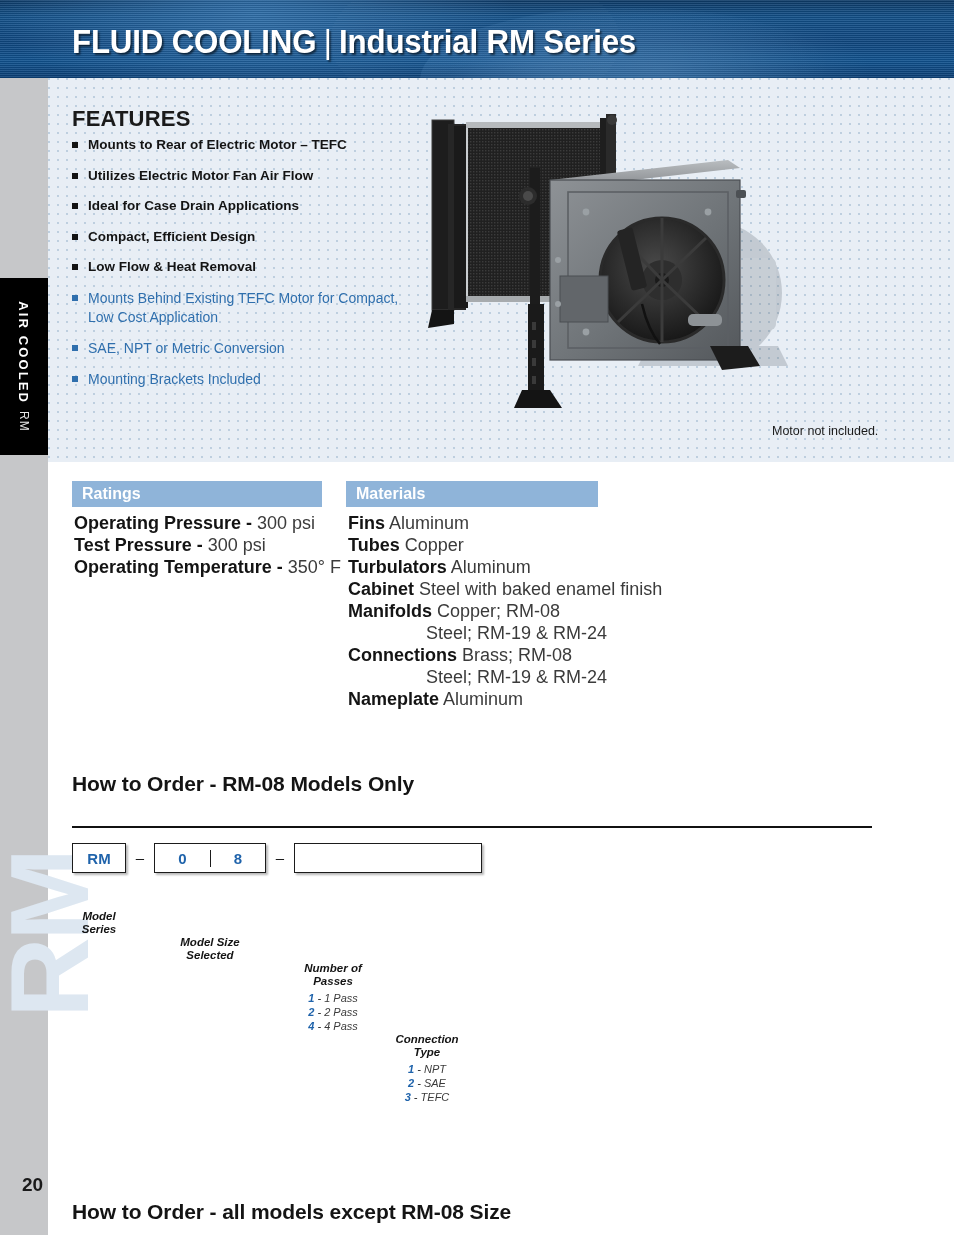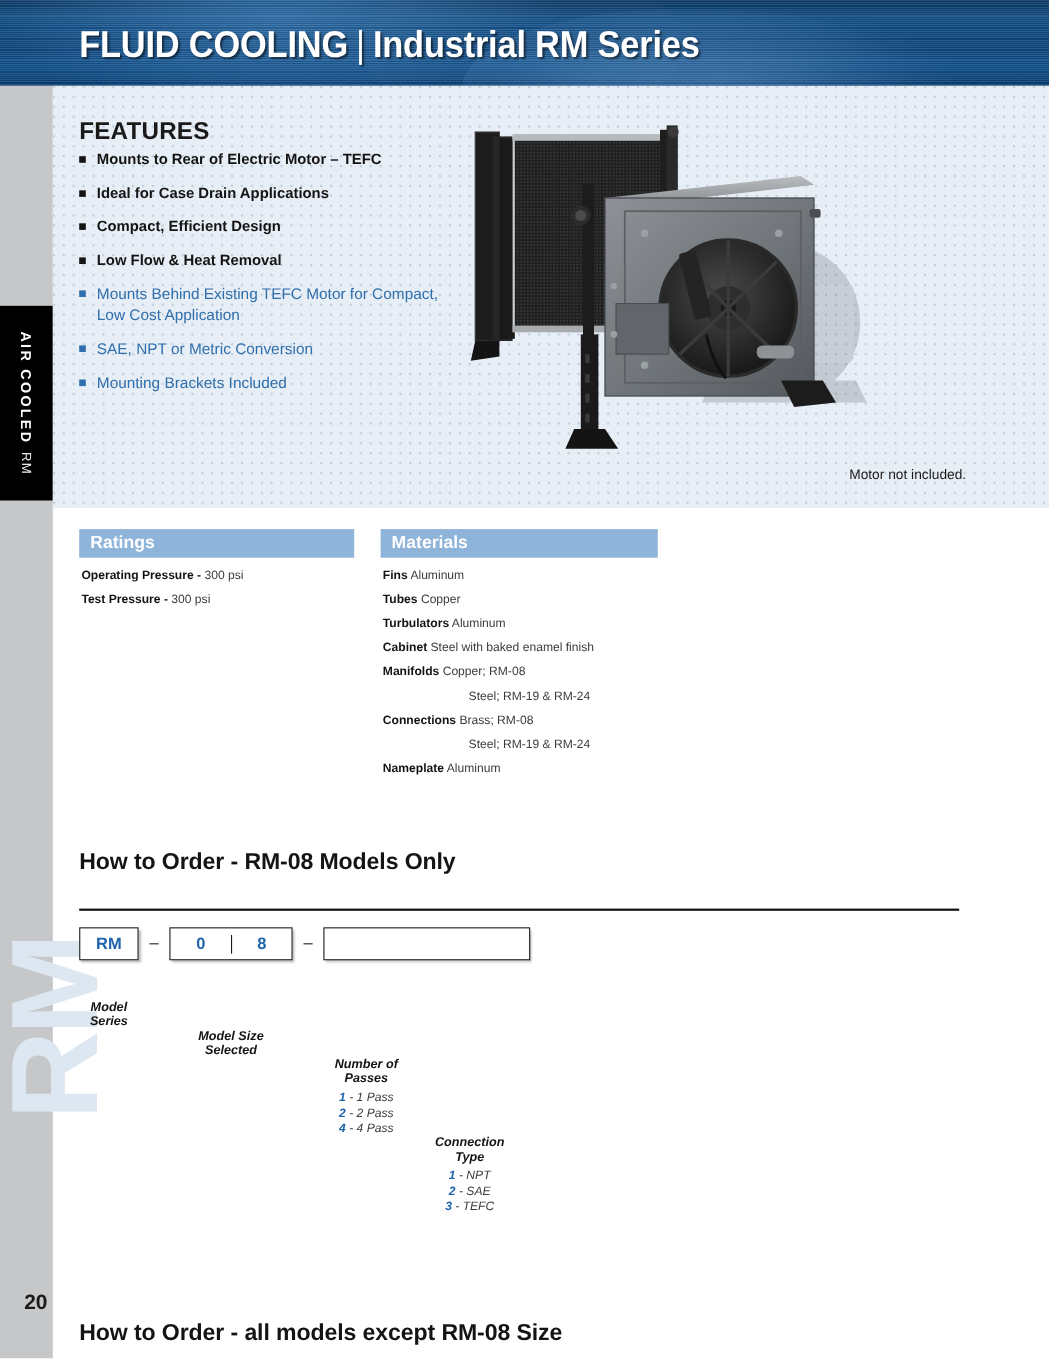--- a/index.html
+++ b/index.html
@@ -107,21 +107,21 @@
 
   
   .sec-head {
     position: absolute; height: 26px; background: #8fb4d9;
     color: #ffffff; font-size: 16px; font-weight: bold;
     display: flex; align-items: center; padding-left: 10px;
   }
   #ratings-head  { left: 72px;  top: 481px; width: 250px; }
   #materials-head{ left: 346px; top: 481px; width: 252px; }
 
-  .spec-list { position: absolute; font-size: 11px; line-height: 22px; color: #2e2e2e; }
+  .spec-list { position: absolute; font-size: 18px; line-height: 22px; color: #2e2e2e; }
   #ratings-list   { left: 74px;  top: 512px; width: 270px; }
   #materials-list { left: 348px; top: 512px; width: 300px; }
   .spec-row { white-space: nowrap; }
   .spec-row .k { font-weight: bold; color: #141414; }
   .spec-row .v { color: #3b3b3b; }
   .spec-sub { color: #3b3b3b; white-space: nowrap; }
   #materials-list .spec-row { margin-bottom: 0px; }
 
   
   .order-title {
@@ -189,20 +189,21 @@
     </div>
   </div>
   <div class="page-number">20</div>
   <div class="watermark">RM</div>
 
   <div class="dot-panel"></div>
 
   <div class="features-title">FEATURES</div>
   <div class="feature-list" id="feature-list">
       <div class="feature-item dark"><span class="bullet"></span><span>Mounts to Rear of Electric Motor – TEFC</span></div>
+      <div class="feature-item dark"><span class="bullet"></span><span>Utilizes Electric Motor Fan Air Flow</span></div>
       <div class="feature-item dark"><span class="bullet"></span><span>Ideal for Case Drain Applications</span></div>
       <div class="feature-item dark"><span class="bullet"></span><span>Compact, Efficient Design</span></div>
       <div class="feature-item dark"><span class="bullet"></span><span>Low Flow &amp; Heat Removal</span></div>
       <div class="feature-item blue"><span class="bullet"></span><span>Mounts Behind Existing TEFC Motor for Compact, Low Cost Application</span></div>
       <div class="feature-item blue"><span class="bullet"></span><span>SAE, NPT or Metric Conversion</span></div>
       <div class="feature-item blue"><span class="bullet"></span><span>Mounting Brackets Included</span></div>
     </div>
 
   <div class="photo">
     <svg viewBox="0 0 420 310" width="420" height="310">
@@ -295,20 +296,21 @@
         <path d="M232 196 Q238 222 250 236" stroke="#111" stroke-width="2.5" fill="none"></path>
       </g>
     </svg>
   </div>
   <div class="caption">Motor not included.</div>
 
   <div class="sec-head" id="ratings-head">Ratings</div>
   <div class="spec-list" id="ratings-list">
       <div class="spec-row"><span class="k">Operating Pressure -</span><span class="v"> 300 psi</span></div>
       <div class="spec-row"><span class="k">Test Pressure -</span><span class="v"> 300 psi</span></div>
+      <div class="spec-row"><span class="k">Operating Temperature -</span><span class="v"> 350° F</span></div>
     </div>
 
   <div class="sec-head" id="materials-head">Materials</div>
   <div class="spec-list" id="materials-list">
       <div class="spec-row"><span class="k">Fins</span><span class="v"> Aluminum</span></div>
       <div class="spec-row"><span class="k">Tubes</span><span class="v"> Copper</span></div>
       <div class="spec-row"><span class="k">Turbulators</span><span class="v"> Aluminum</span></div>
       <div class="spec-row"><span class="k">Cabinet</span><span class="v"> Steel with baked enamel finish</span></div>
       <div class="spec-row"><span class="k">Manifolds</span><span class="v"> Copper; RM-08</span></div>
       <div class="spec-sub" style="padding-left: 78px;">Steel; RM-19 &amp; RM-24</div>

